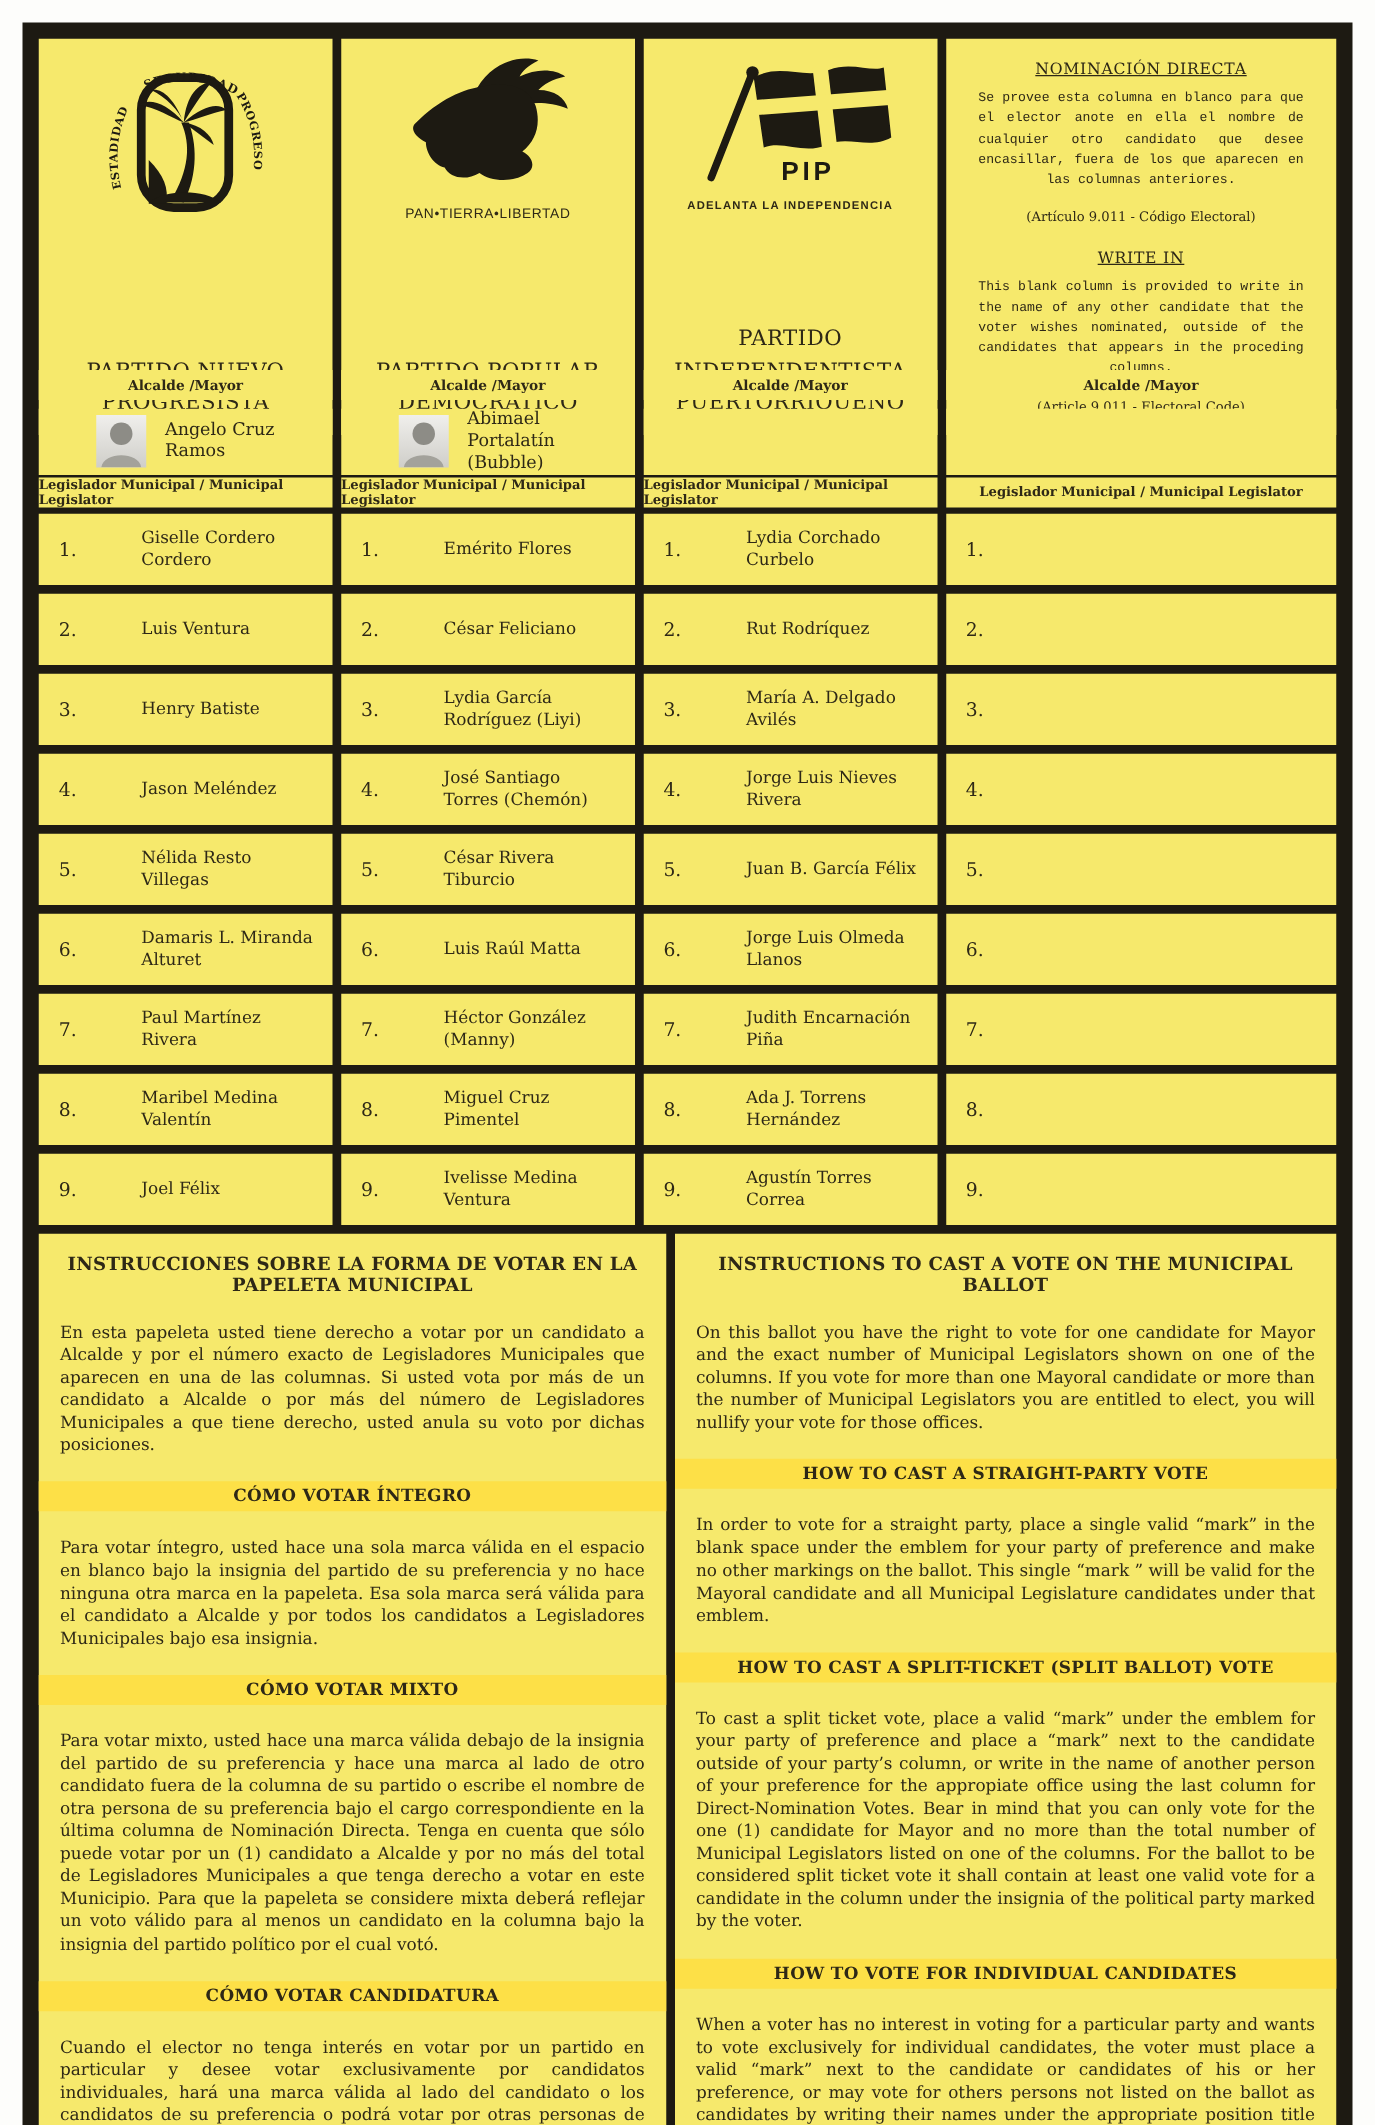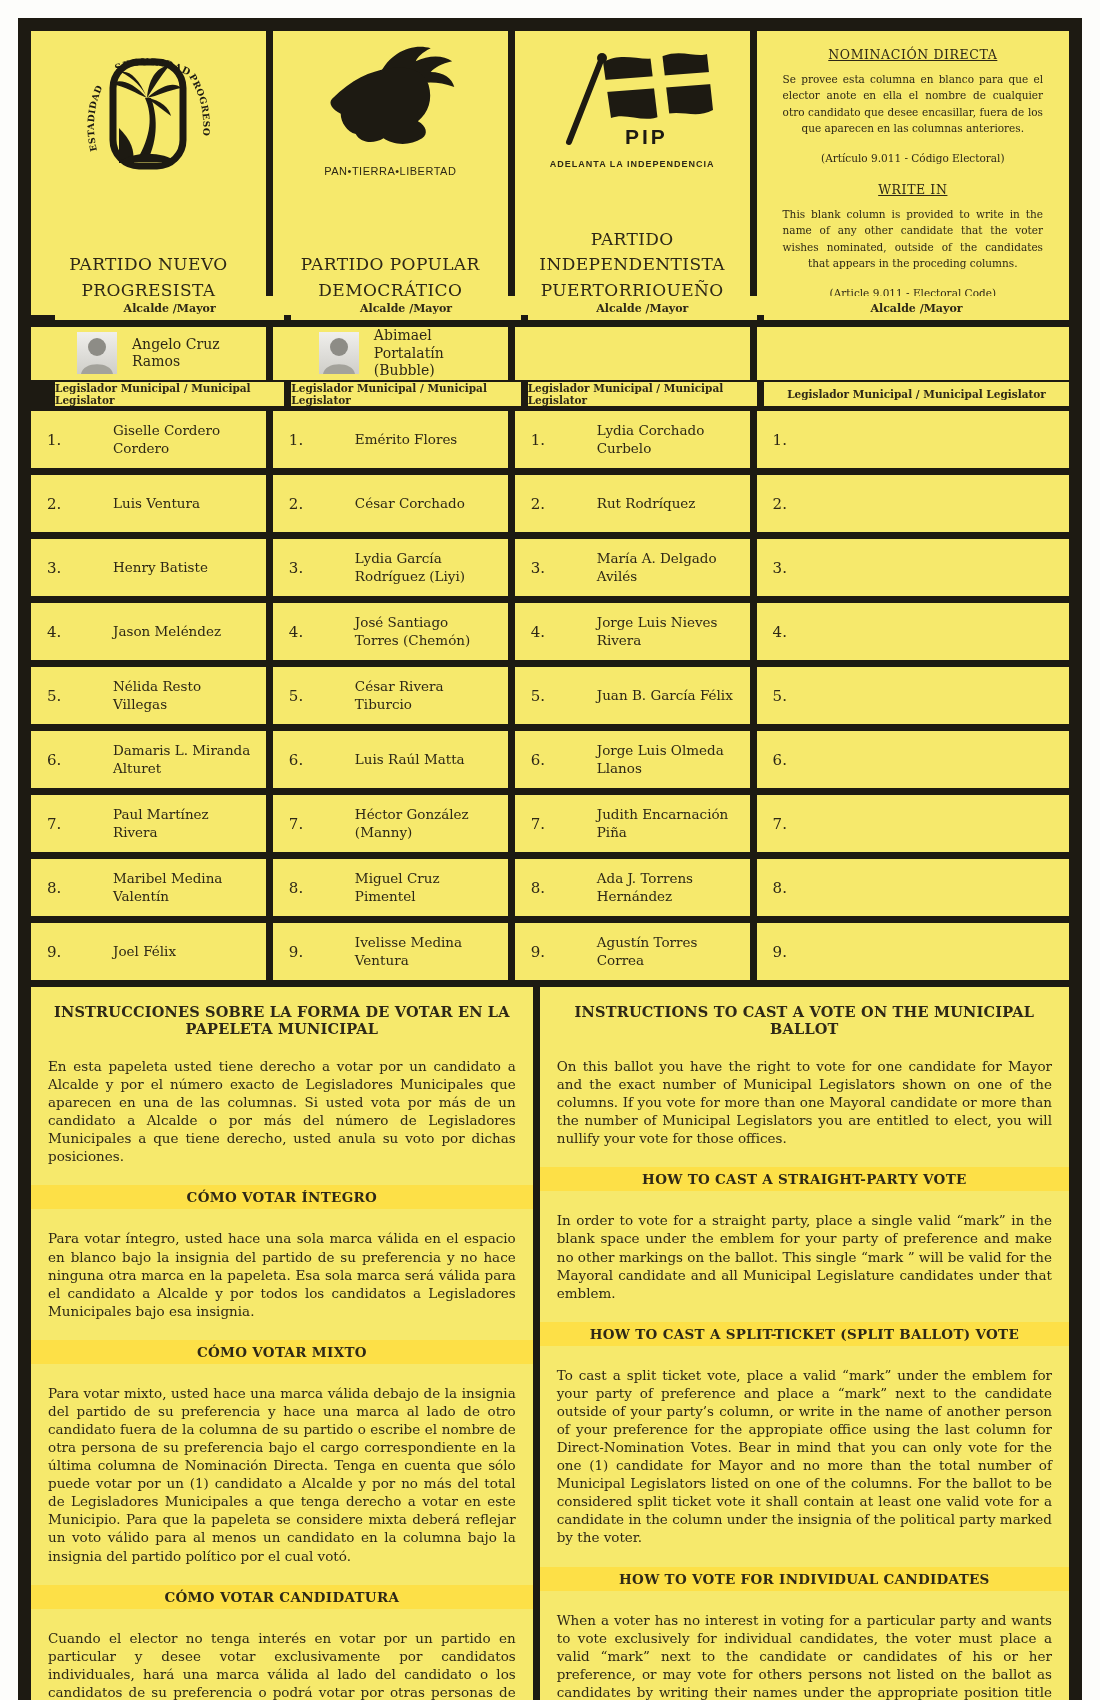--- a/index.html
+++ b/index.html
@@ -20,26 +20,26 @@
   .emblem-row { height: 258px; }
   .emblem-cell { display: flex; flex-direction: column; align-items: center; padding: 12px 10px 12px; }
   .logo-wrap { flex: 1; display: flex; flex-direction: column; align-items: center; justify-content: flex-start; }
   .party-name { font-size: 17px; letter-spacing: .4px; text-align: center; line-height: 1.5; max-width: 215px; }
   .ppd-motto { font-family: "Liberation Sans", sans-serif; font-weight: normal; font-size: 11px; letter-spacing: .5px; margin-top: 2px; }
   .pip-motto { font-family: "Liberation Sans", sans-serif; font-weight: bold; font-size: 9px; letter-spacing: 1px; margin-top: 4px; }
 
   
   .wi-cell { padding: 16px 24px; text-align: center; }
   .wi-title { font-size: 12.5px; letter-spacing: .6px; text-decoration: underline; margin-bottom: 9px; }
-  .wi-body { font-size: 10.5px; line-height: 1.55; text-align: justify; text-align-last: center; margin: 0 2px; }
+  .wi-body { font-size: 10.5px; line-height: 1.55; text-align: justify; text-align-last: center; margin: 0 2px; font-family: Liberation Mono, monospace; }
   .wi-article { font-size: 10.5px; margin-top: 16px; }
   .wi-gap { height: 18px; }
 
   
-  .band-row { height: 24px; padding-left: 24px; }
+  .band-row { height: 24px; }
   .band-cell { display: flex; align-items: center; justify-content: center; font-weight: bold; font-size: 11px; }
   .leg-band .band-cell { font-size: 10.5px; }
   .band-row.leg-band { height: 22px; }
 
   
   .mayor-row { height: 48px; }
   .mayor-cell { display: flex; align-items: center; padding-left: 46px; gap: 15px; }
   .photo { width: 40px; height: 42px; background: linear-gradient(#f0efec, #cfcec9); flex: 0 0 auto; overflow: hidden; }
   .mayor-name { font-size: 14px; line-height: 1.25; padding-right: 6px; }
 
@@ -202,21 +202,21 @@
         <span class="leg-name"></span>
       </div>
   </div>
   <div class="row leg-row">
     <div class="cell leg-cell">
         <span class="leg-num">2.</span>
         <span class="leg-name">Luis Ventura</span>
       </div>
     <div class="cell leg-cell">
         <span class="leg-num">2.</span>
-        <span class="leg-name">César Corchado</span>
+        <span class="leg-name">César Feliciano</span>
       </div>
     <div class="cell leg-cell">
         <span class="leg-num">2.</span>
         <span class="leg-name">Rut Rodríquez</span>
       </div>
     <div class="cell leg-cell">
         <span class="leg-num">2.</span>
         <span class="leg-name"></span>
       </div>
   </div>

